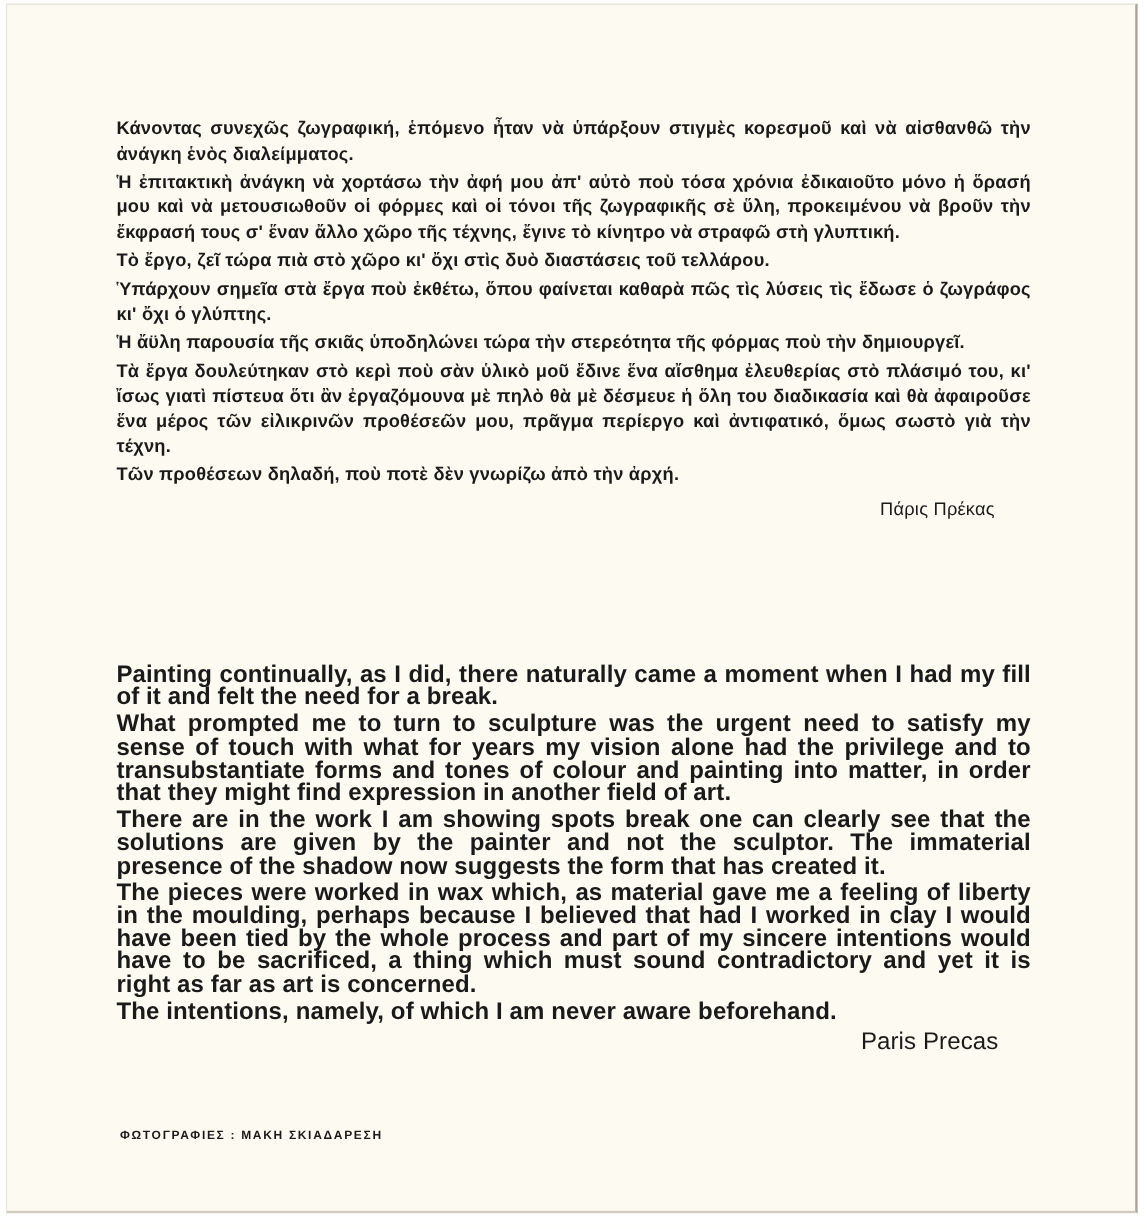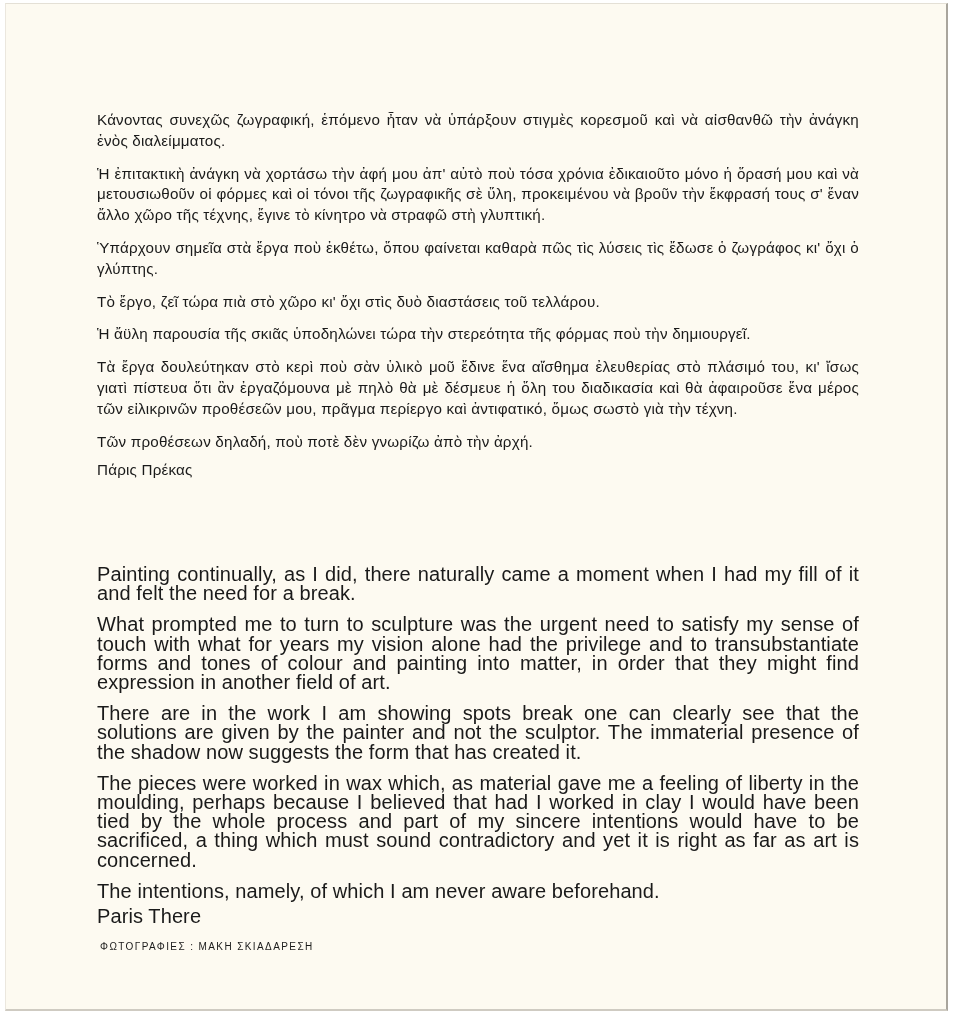--- a/index.html
+++ b/index.html
@@ -16,49 +16,49 @@
       box-sizing: border-box;
     }
     .block {
       position: absolute; left: 97px; width: 762px;
       font-family: "Liberation Sans", sans-serif;
       color: #1a1a1a;
       text-align: justify;
     }
     .greek { top: 98px; font-size: 15.2px; line-height: 20.8px; letter-spacing: 0.2px; }
     .english { top: 553px; font-size: 20px; line-height: 19.2px; letter-spacing: 0.1px; }
-    .para { margin: 12px 0 3px 0; }
-    .signature { margin-top: 6px; padding-right: 27px; }
+    .para { margin: 0 0 3px 0; font-weight: bold; }
+    .signature { text-align: right; margin-top: 6px; padding-right: 27px; }
     .greek .signature { margin-top: 8px; padding-right: 30px; }
     .credits {
       position: absolute; left: 100px; top: 941px;
       font-family: "Liberation Sans", sans-serif;
       font-size: 10px; letter-spacing: 1.4px; color: #1a1a1a;
-      font-weight: normal;
+      font-weight: bold;
     }
   </style>
 </head>
 <body>
 
 <div class="page">
 </div>
 
 <div class="block greek">
   <p class="para">Κάνοντας συνεχῶς ζωγραφική, ἑπόμενο ἦταν νὰ ὑπάρξουν στιγμὲς κορεσμοῦ καὶ νὰ αἰσθανθῶ τὴν ἀνάγκη ἑνὸς διαλείμματος.</p>
   <p class="para">Ἡ ἐπιτακτικὴ ἀνάγκη νὰ χορτάσω τὴν ἀφή μου ἀπ' αὐτὸ ποὺ τόσα χρόνια ἐδικαιοῦτο μόνο ἡ ὅρασή μου καὶ νὰ μετουσιωθοῦν οἱ φόρμες καὶ οἱ τόνοι τῆς ζωγραφικῆς σὲ ὕλη, προκειμένου νὰ βροῦν τὴν ἔκφρασή τους σ' ἕναν ἄλλο χῶρο τῆς τέχνης, ἔγινε τὸ κίνητρο νὰ στραφῶ στὴ γλυπτική.</p>
+  <p class="para">Τὸ ἔργο, ζεῖ τώρα πιὰ στὸ χῶρο κι' ὄχι στὶς δυὸ διαστάσεις τοῦ τελλάρου.</p>
   <p class="para">Ὑπάρχουν σημεῖα στὰ ἔργα ποὺ ἐκθέτω, ὅπου φαίνεται καθαρὰ πῶς τὶς λύσεις τὶς ἔδωσε ὁ ζωγράφος κι' ὄχι ὁ γλύπτης.</p>
-  <p class="para">Τὸ ἔργο, ζεῖ τώρα πιὰ στὸ χῶρο κι' ὄχι στὶς δυὸ διαστάσεις τοῦ τελλάρου.</p>
   <p class="para">Ἡ ἄϋλη παρουσία τῆς σκιᾶς ὑποδηλώνει τώρα τὴν στερεότητα τῆς φόρμας ποὺ τὴν δημιουργεῖ.</p>
   <p class="para">Τὰ ἔργα δουλεύτηκαν στὸ κερὶ ποὺ σὰν ὑλικὸ μοῦ ἔδινε ἕνα αἴσθημα ἐλευθερίας στὸ πλάσιμό του, κι' ἴσως γιατὶ πίστευα ὅτι ἂν ἐργαζόμουνα μὲ πηλὸ θὰ μὲ δέσμευε ἡ ὅλη του διαδικασία καὶ θὰ ἀφαιροῦσε ἕνα μέρος τῶν εἰλικρινῶν προθέσεῶν μου, πρᾶγμα περίεργο καὶ ἀντιφατικό, ὅμως σωστὸ γιὰ τὴν τέχνη.</p>
   <p class="para">Τῶν προθέσεων δηλαδή, ποὺ ποτὲ δὲν γνωρίζω ἀπὸ τὴν ἀρχή.</p>
   <div class="signature">Πάρις Πρέκας</div>
 </div>
 
 <div class="block english">
   <p class="para">Painting continually, as I did, there naturally came a moment when I had my fill of it and felt the need for a break.</p>
   <p class="para">What prompted me to turn to sculpture was the urgent need to satisfy my sense of touch with what for years my vision alone had the privilege and to transubstantiate forms and tones of colour and painting into matter, in order that they might find expression in another field of art.</p>
   <p class="para">There are in the work I am showing spots break one can clearly see that the solutions are given by the painter and not the sculptor. The immaterial presence of the shadow now suggests the form that has created it.</p>
   <p class="para">The pieces were worked in wax which, as material gave me a feeling of liberty in the moulding, perhaps because I believed that had I worked in clay I would have been tied by the whole process and part of my sincere intentions would have to be sacrificed, a thing which must sound contradictory and yet it is right as far as art is concerned.</p>
   <p class="para">The intentions, namely, of which I am never aware beforehand.</p>
-  <div class="signature">Paris There</div>
+  <div class="signature">Paris Precas</div>
 </div>
 
 <div class="credits">ΦΩΤΟΓΡΑΦΙΕΣ : ΜΑΚΗ ΣΚΙΑΔΑΡΕΣΗ</div>
 
 </body></html>

